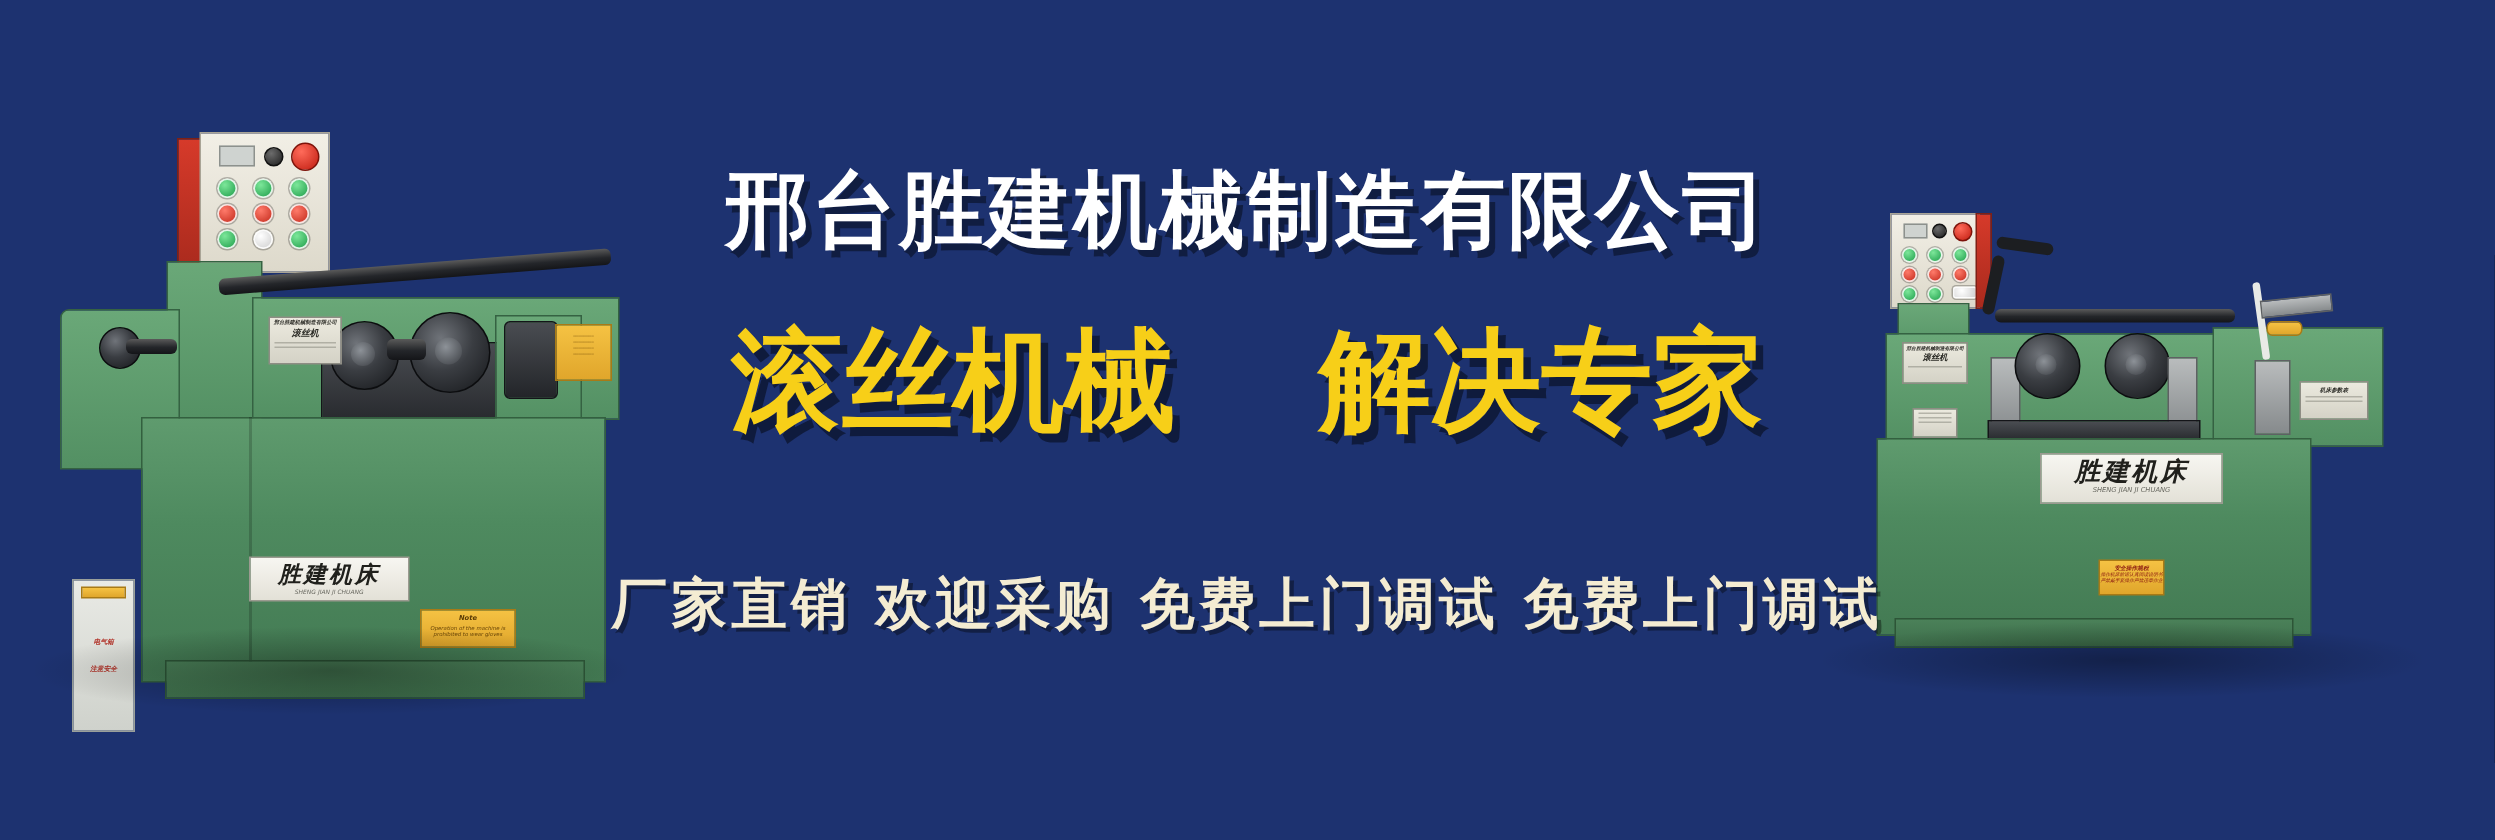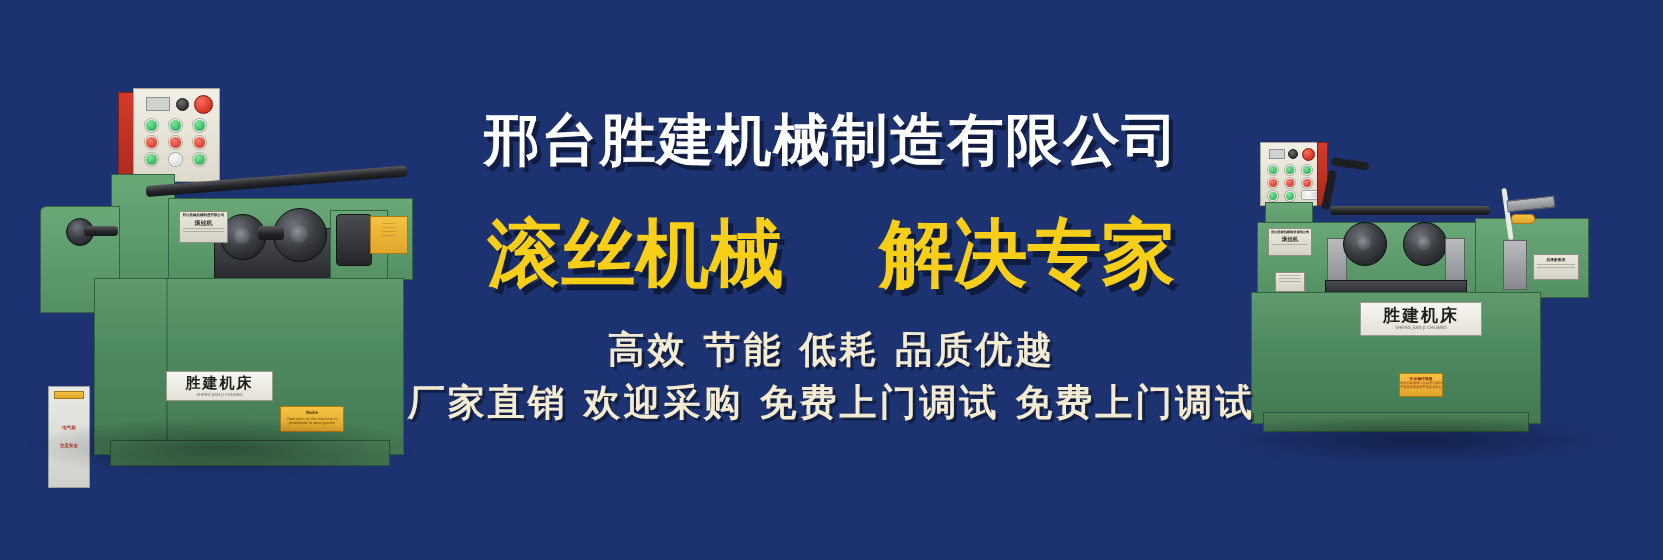--- a/index.html
+++ b/index.html
@@ -52,21 +52,21 @@
     text-align:center;
     font-size:37px;font-weight:bold;
     color:#f4ecd2;
     text-shadow:3px 3px 0 rgba(0,0,0,.38);
     white-space:nowrap;
     letter-spacing:3px;
     font-family:"DejaVu Serif","Liberation Serif",serif;
   }
 
   
-  .machine{position:absolute;z-index:10;}
+  .machine{position:absolute;z-index:10;font-style:italic;}
 
   .m-base{
     position:absolute;
     background:linear-gradient(180deg,#5f9b6e 0%,#4e8a5f 40%,#437a53 100%);
     border:1px solid #33603f;
   }
   .m-base-dark{
     position:absolute;
     background:linear-gradient(180deg,#4b8159 0%,#3e6f4b 100%);
     border:1px solid #2d5537;
@@ -367,17 +367,16 @@
     </div>
   </div>
 
   <div class="text-block">
     <div class="company-title">邢台胜建机械制造有限公司</div>
 
     <div class="headline">
       <span>滚丝机械</span><span class="gap"></span><span>解决专家</span>
     </div>
 
-    <div class="sub1">高效 节能 低耗 品质优越</div>
     <div class="sub2">厂家直销 欢迎采购 免费上门调试 免费上门调试</div>
   </div>
 
 </div>
 
 </body></html>

